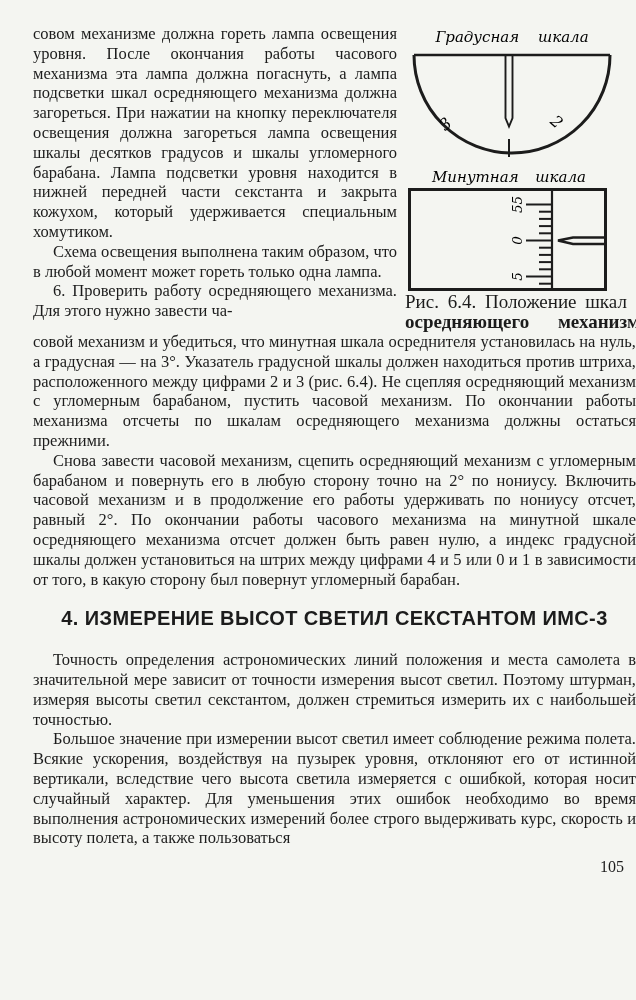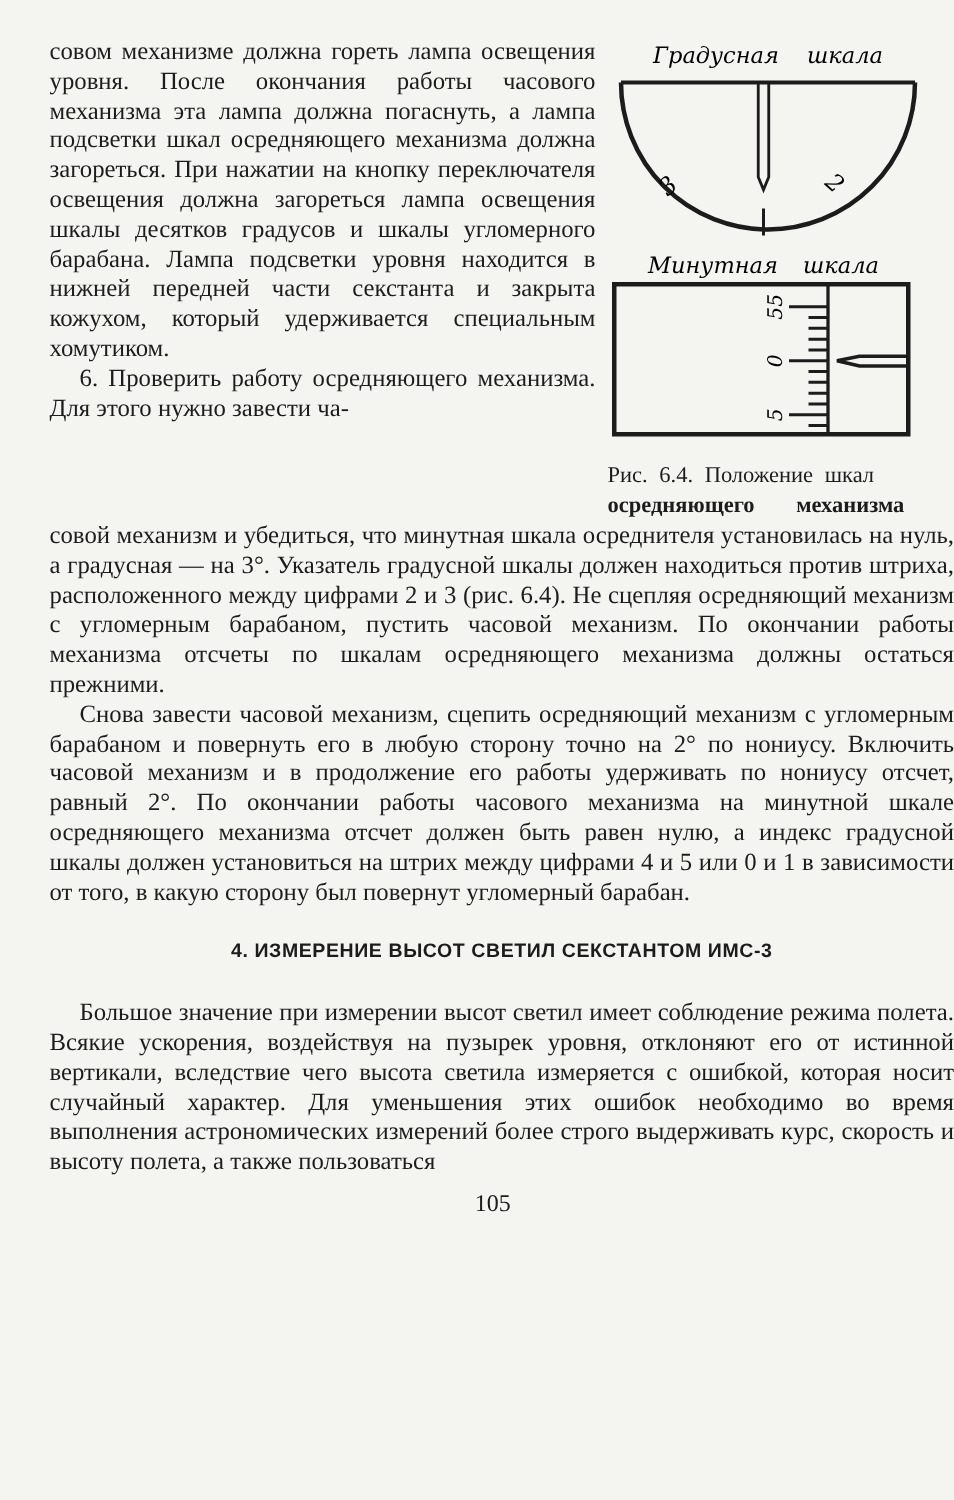--- a/index.html
+++ b/index.html
@@ -19,39 +19,39 @@
   }
   .top-section { display:flex; }
   .col-left { width:364px; text-align:justify; }
   .col-right { flex:1; margin-left:8px; padding-top:0; }
   p { margin:0; }
   p.indent { text-indent:20px; }
   .full-text { text-align:justify; }
   .figure-svg { display:block; }
   .fig2 { margin-top:12px; }
   .fig-caption {
-    margin-top:15px;
     width:212px;
-    font-size:15px;
+    font-size:19px;
     line-height:20px;
+    text-align:right;
   }
   .caption-line1 { word-spacing:4px; white-space:nowrap; }
   .caption-line2 { word-spacing:24px; white-space:nowrap;font-weight:bold; }
   .section-heading {
     margin:20px 0 21px 0;
     text-align:center;
     font-family:"Liberation Sans", sans-serif;
     font-weight:bold;
-    font-size:13px;
+    font-size:20px;
     letter-spacing:0.4px;
   }
   .page-number {
     margin-top:9px;
     margin-right:12px;
-    text-align:center;
+    text-align:right;
     font-size:16px;
   }
   .fig-label {
     font-family:"DejaVu Serif", serif;
     font-style:italic;
     font-size:15px;
   }
   .fig-numeral {
     font-family:"DejaVu Serif", serif;
     font-style:italic;
@@ -65,20 +65,21 @@
 </style>
 </head>
 <body>
 
 <div class="page">
 
   <div class="top-section">
 
     <div class="col-left">
       <p>совом механизме должна гореть лампа освещения уровня. После окончания работы часового механизма эта лампа должна погаснуть, а лампа подсветки шкал осредняющего механизма должна загореться. При нажатии на кнопку переключателя освещения должна загореться лампа освещения шкалы десятков градусов и шкалы угломерного барабана. Лампа подсветки уровня находится в нижней передней части секстанта и закрыта кожухом, который удерживается специальным хомутиком.</p>
+      <p class="indent">Схема освещения выполнена таким образом, что в любой момент может гореть только одна лампа.</p>
       <p class="indent">6. Проверить работу осредняющего механизма. Для этого нужно завести ча-</p>
     </div>
 
     <div class="col-right">
 
       <svg class="figure-svg fig1" width="215" height="134" viewBox="0 0 215 134">
         <text class="fig-label" x="107" y="18" text-anchor="middle" word-spacing="14">Градусная шкала</text>
         <path d="M9,31 H205" fill="none" stroke="#1c1c1c" stroke-width="2.6"></path>
         <path d="M9,31 A98,98 0 0 0 205,31" fill="none" stroke="#1c1c1c" stroke-width="3"></path>
         <path d="M100.5,32 V94 L104,102.5 L107.5,94 V32" fill="none" stroke="#1c1c1c" stroke-width="1.9"></path>
@@ -118,18 +119,19 @@
 
     </div>
   </div>
 
   <div class="full-text">
     <p>совой механизм и убедиться, что минутная шкала осреднителя установилась на нуль, а градусная — на 3°. Указатель градусной шкалы должен находиться против штриха, расположенного между цифрами 2 и 3 (рис. 6.4). Не сцепляя осредняющий механизм с угломерным барабаном, пустить часовой механизм. По окончании работы механизма отсчеты по шкалам осредняющего механизма должны остаться прежними.</p>
     <p class="indent">Снова завести часовой механизм, сцепить осредняющий механизм с угломерным барабаном и повернуть его в любую сторону точно на 2° по нониусу. Включить часовой механизм и в продолжение его работы удерживать по нониусу отсчет, равный 2°. По окончании работы часового механизма на минутной шкале осредняющего механизма отсчет должен быть равен нулю, а индекс градусной шкалы должен установиться на штрих между цифрами 4 и 5 или 0 и 1 в зависимости от того, в какую сторону был повернут угломерный барабан.</p>
 
     <h2 class="section-heading">4. ИЗМЕРЕНИЕ ВЫСОТ СВЕТИЛ СЕКСТАНТОМ ИМС-3</h2>
 
+    <p class="indent">Точность определения астрономических линий положения и места самолета в значительной мере зависит от точности измерения высот светил. Поэтому штурман, измеряя высоты светил секстантом, должен стремиться измерить их с наибольшей точностью.</p>
     <p class="indent">Большое значение при измерении высот светил имеет соблюдение режима полета. Всякие ускорения, воздействуя на пузырек уровня, отклоняют его от истинной вертикали, вследствие чего высота светила измеряется с ошибкой, которая носит случайный характер. Для уменьшения этих ошибок необходимо во время выполнения астрономических измерений более строго выдерживать курс, скорость и высоту полета, а также пользоваться</p>
   </div>
 
   <div class="page-number">105</div>
 
 </div>
 
 </body></html>

